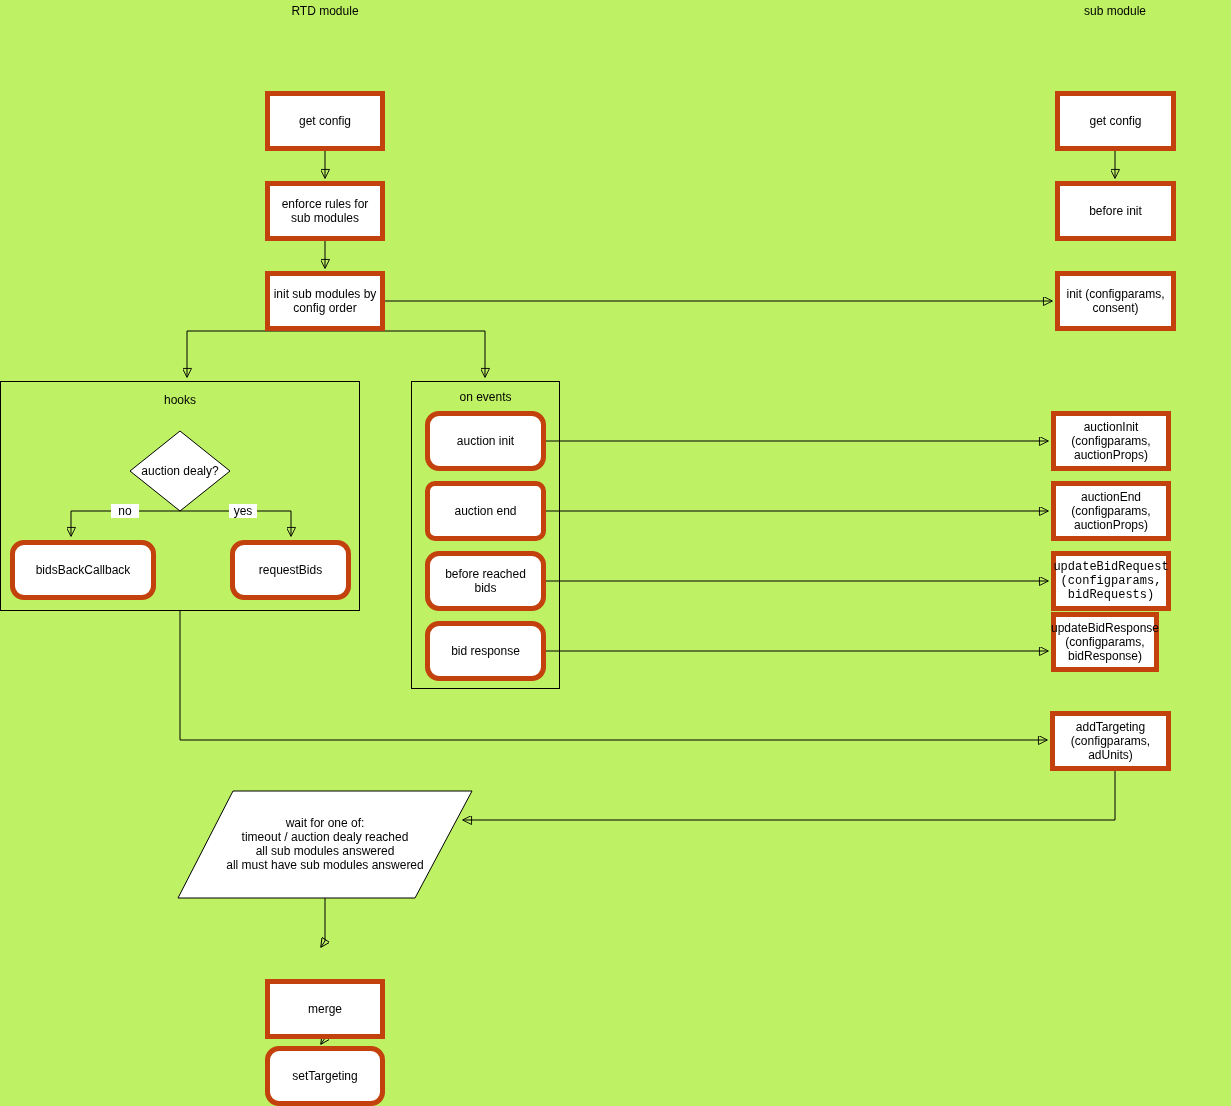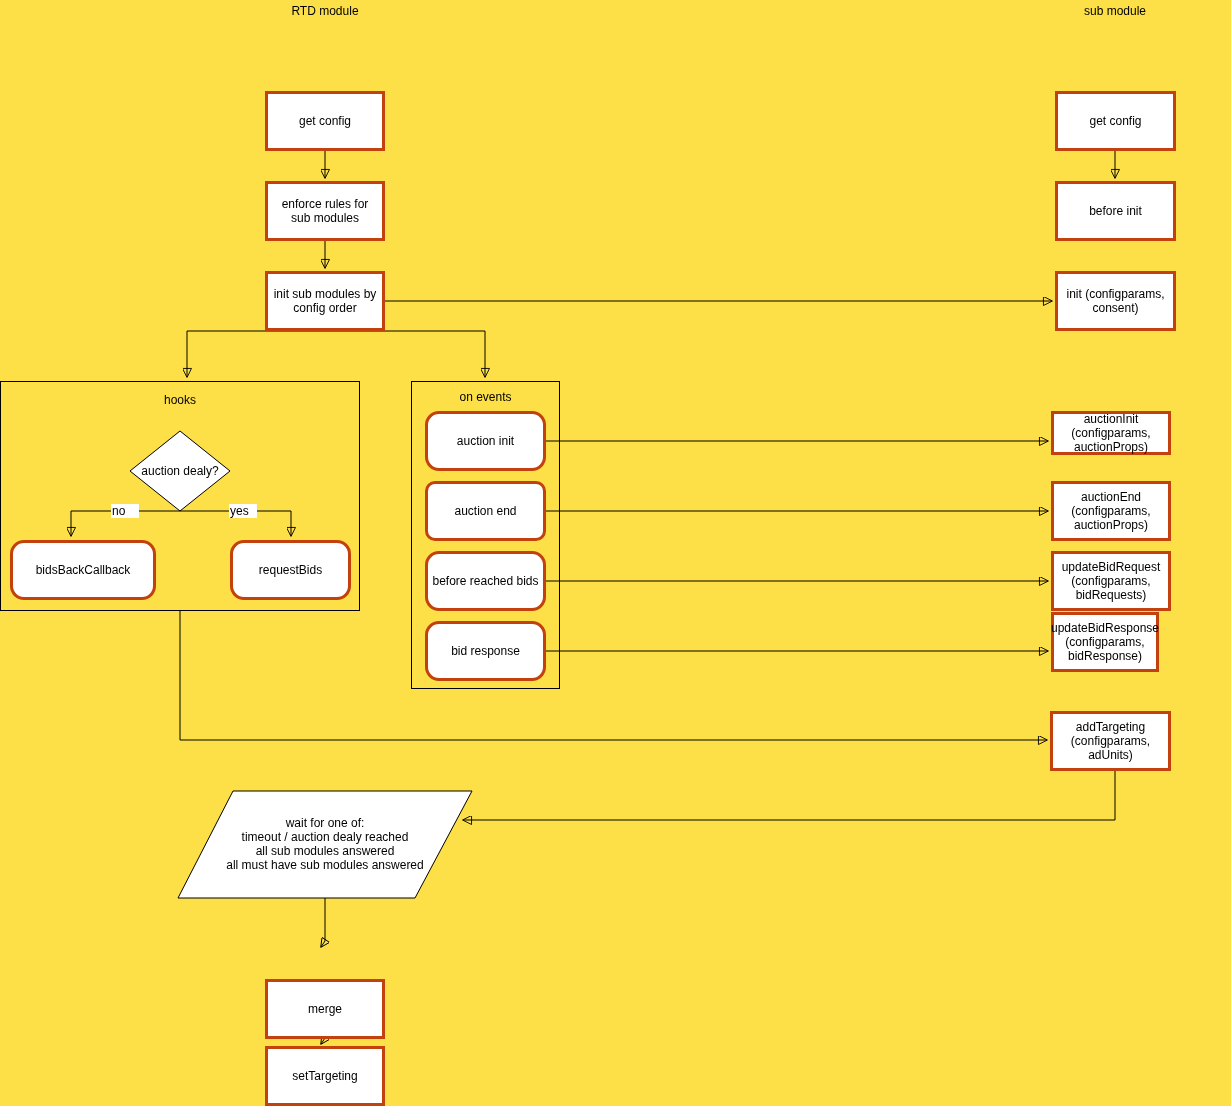--- a/index.html
+++ b/index.html
@@ -1,32 +1,32 @@
 <!DOCTYPE html>
 <html><head>
 <meta charset="utf-8">
 <style>
   html, body { margin: 0; padding: 0; background: #ffffff; }
   .canvas {
     position: relative;
     width: 1231px;
     height: 1106px;
-    background: #fde047;
+    background: #bef264;
     font-family: "Liberation Sans", "DejaVu Sans", sans-serif;
     font-size: 12px;
     color: #000000;
     overflow: hidden;
   }
   .wires { position: absolute; left: 0; top: 0; }
   .wires path, .wires polyline { fill: none; stroke: #000000; stroke-width: 1; }
   .wires polygon { fill: #ffffff; stroke: #000000; stroke-width: 1; }
   .box {
     position: absolute;
     box-sizing: border-box;
-    border: 3px solid #c2410c;
+    border: 5px solid #c2410c;
     background: #ffffff;
     display: flex;
     align-items: center;
     justify-content: center;
     text-align: center;
     line-height: 14px;
     padding: 2px 3px;
   }
   .rounded { border-radius: 14px; }
   .frame {
@@ -35,20 +35,21 @@
     border: 1px solid #000000;
     background: transparent;
   }
   .lbl {
     position: absolute;
     text-align: center;
     line-height: 14px;
   }
   .edge-lbl {
     position: absolute;
+    text-align: center;
     line-height: 14px;
     background: #ffffff;
     padding: 0 1px;
   }
   .wait-lbl {
     position: absolute;
     text-align: center;
     line-height: 14px;
     white-space: pre-line;
   }
@@ -138,41 +139,41 @@
   <div class="box rounded" style="left:425px; top:481px; width:121px; height:60px;border-radius:10px;">
     <span>auction end</span>
   </div>
   <div class="box rounded" style="left:425px; top:551px; width:121px; height:60px;">
     <span>before reached bids</span>
   </div>
   <div class="box rounded" style="left:425px; top:621px; width:121px; height:60px;">
     <span>bid response</span>
   </div>
 
-  <div class="box" style="left:1051px; top:411px; width:120px; height:44px;">
+  <div class="box" style="left:1051px; top:411px; width:120px; height:60px;">
     <span>auctionInit (configparams, auctionProps)</span>
   </div>
   <div class="box" style="left:1051px; top:481px; width:120px; height:60px;">
     <span>auctionEnd (configparams, auctionProps)</span>
   </div>
-  <div class="box" style="left:1051px; top:551px; width:120px; height:60px;">
+  <div class="box" style="left:1051px; top:551px; width:120px; height:60px;font-family:Liberation Mono, monospace;">
     <span>updateBidRequest (configparams, bidRequests)</span>
   </div>
   <div class="box" style="left:1051px; top:612px; width:108px; height:60px;">
     <span>updateBidResponse (configparams, bidResponse)</span>
   </div>
   <div class="box" style="left:1050px; top:711px; width:121px; height:60px;">
     <span>addTargeting (configparams, adUnits)</span>
   </div>
 
   <div class="wait-lbl" style="left:178px; top:816px; width:294px;">wait for one of:
 timeout / auction dealy reached
 all sub modules answered
 all must have sub modules answered</div>
 
   <div class="box" style="left:265px; top:950px; width:120px; height:60px;margin-top:29px;">
     <span>merge</span>
   </div>
-  <div class="box" style="left:265px; top:1046px; width:120px; height:60px;">
+  <div class="box" style="left:265px; top:1046px; width:120px; height:60px;border-radius:14px;">
     <span>setTargeting</span>
   </div>
 
 </div>
 
 </body></html>

